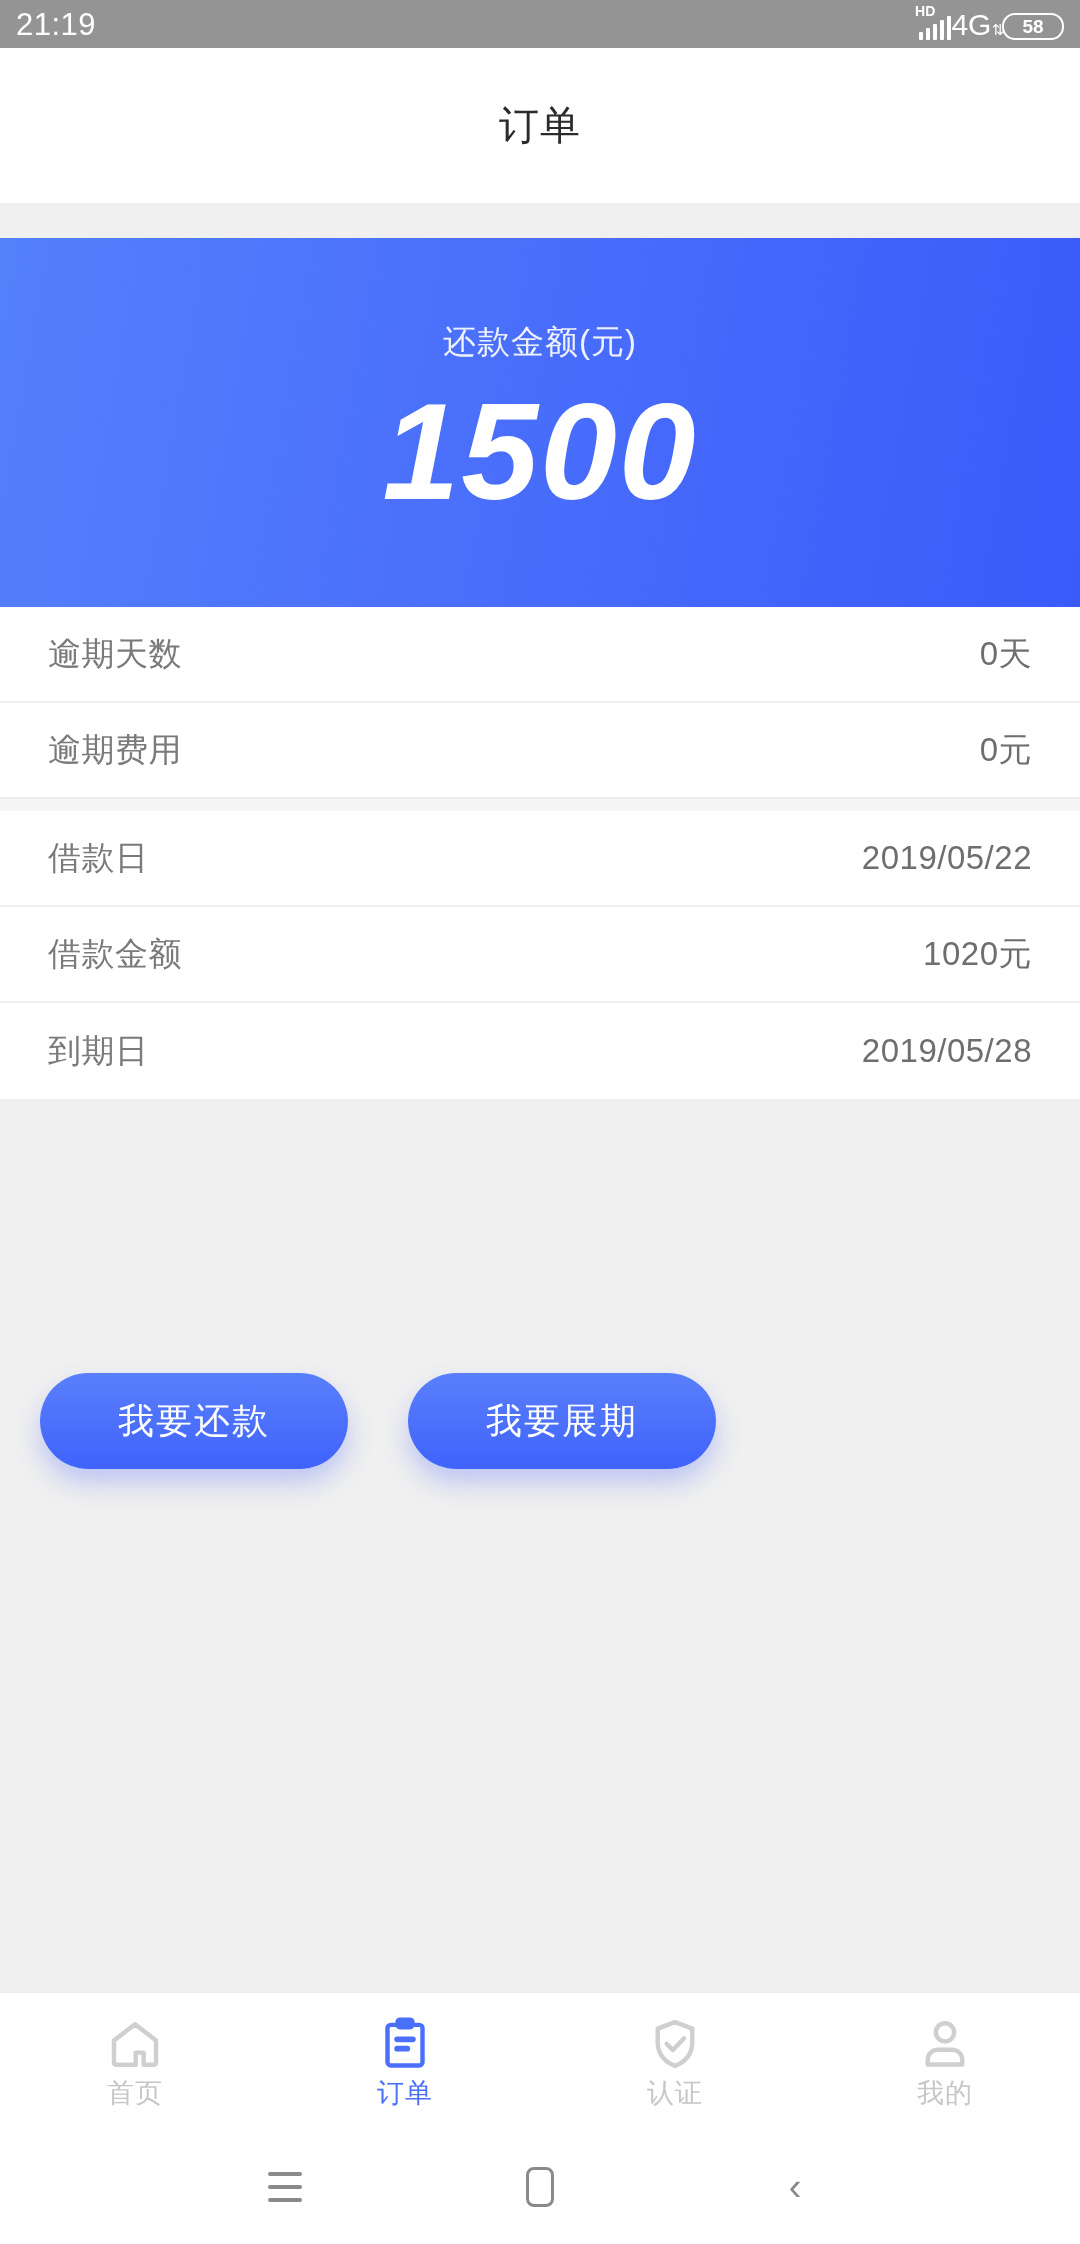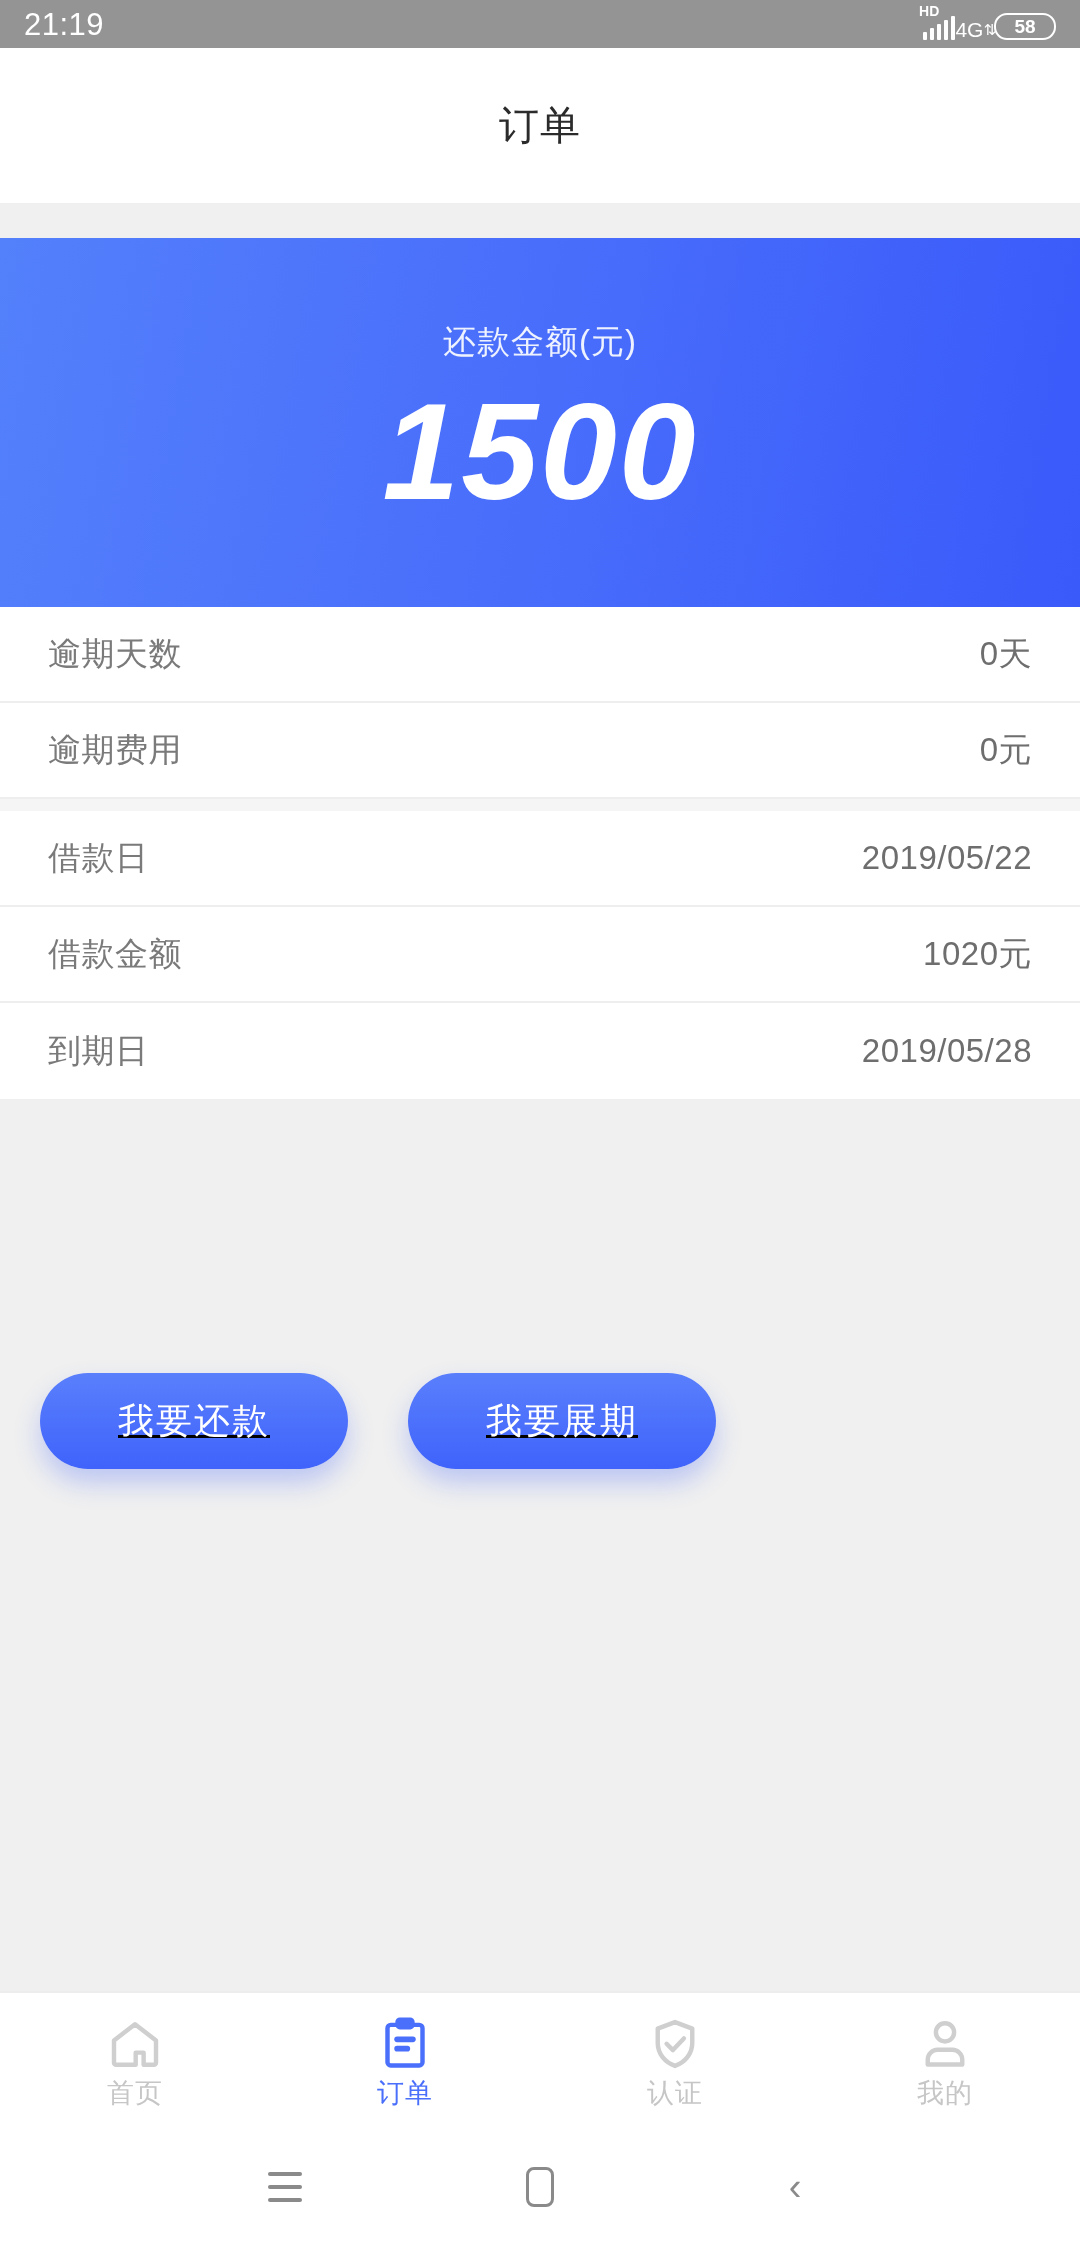--- a/index.html
+++ b/index.html
@@ -8,37 +8,37 @@
     font-family:"Liberation Sans","DejaVu Sans",sans-serif;
     background:#f0f0f0;
     overflow:hidden;
   }
   #screen { position:relative; width:1080px; height:2244px; background:#f0f0f0; }
 
   
   .statusbar {
     position:absolute; top:0; left:0; width:1080px; height:48px;
     background:#949494; display:flex; align-items:center;
-    padding:0 24px; color:#ffffff;
+    padding:0 16px; color:#ffffff;
   }
   .sb-time { font-size:31px; letter-spacing:.5px; font-weight:400; line-height:1; }
   .sb-right { margin-left:auto; display:flex; align-items:flex-end; }
   .hd-sig { position:relative; display:flex; align-items:flex-end; height:32px; }
   .hd-label {
     position:absolute; top:-4px; left:-2px;
     font-size:14px; font-weight:700; line-height:1; letter-spacing:.3px;
   }
   .bars { display:flex; align-items:flex-end; gap:2.5px; height:24px; padding-left:2px; }
   .bars i { display:block; width:4.5px; background:#ffffff; border-radius:1px; }
   .bars i:nth-child(1){height:8px;}
   .bars i:nth-child(2){height:12px;}
   .bars i:nth-child(3){height:16px;}
   .bars i:nth-child(4){height:20px;}
   .bars i:nth-child(5){height:24px;}
-  .sb-net { font-size:21px; line-height:1; font-weight:400; }
+  .sb-net { font-size:30px; line-height:1; font-weight:400; }
   .sb-arrows { font-size:15px; line-height:1; margin-bottom:3px; letter-spacing:-2px; }
   .battery {
     border:2px solid #ffffff; border-radius:13px;
     height:27px; min-width:62px; padding:0 9px;
     display:flex; align-items:center; justify-content:center;
   }
   .battery span { font-size:19px; font-weight:700; line-height:1; }
 
   
   .appbar {
@@ -69,21 +69,21 @@
     padding:0 48px; border-bottom:2px solid #eeeeee; background:#ffffff;
   }
   .row:last-child { border-bottom:none; }
   .row-label { font-size:33px; color:#7a7a7a; letter-spacing:.5px;text-align:right; }
   .row-value { font-size:33px; color:#6e6e6e; letter-spacing:.5px; }
   .row-sep { height:12px; background:#f5f5f5; }
 
   
   .actions {
     position:absolute; top:1373px; left:0; width:1080px;
-    display:flex; gap:60px; padding:0 40px;text-decoration:underline;
+    display:flex; gap:60px; padding:0 40px;
   }
   .btn {
     width:308px; height:96px; border:none; border-radius:48px;
     background:linear-gradient(180deg,#5a7ffc 0%,#3f63fb 100%);
     color:#ffffff; font-size:36px; letter-spacing:2px;
     font-family:inherit; cursor:pointer;
     box-shadow:0 14px 26px rgba(70,104,250,0.30);
     display:flex; align-items:center; justify-content:center;
   }
 

